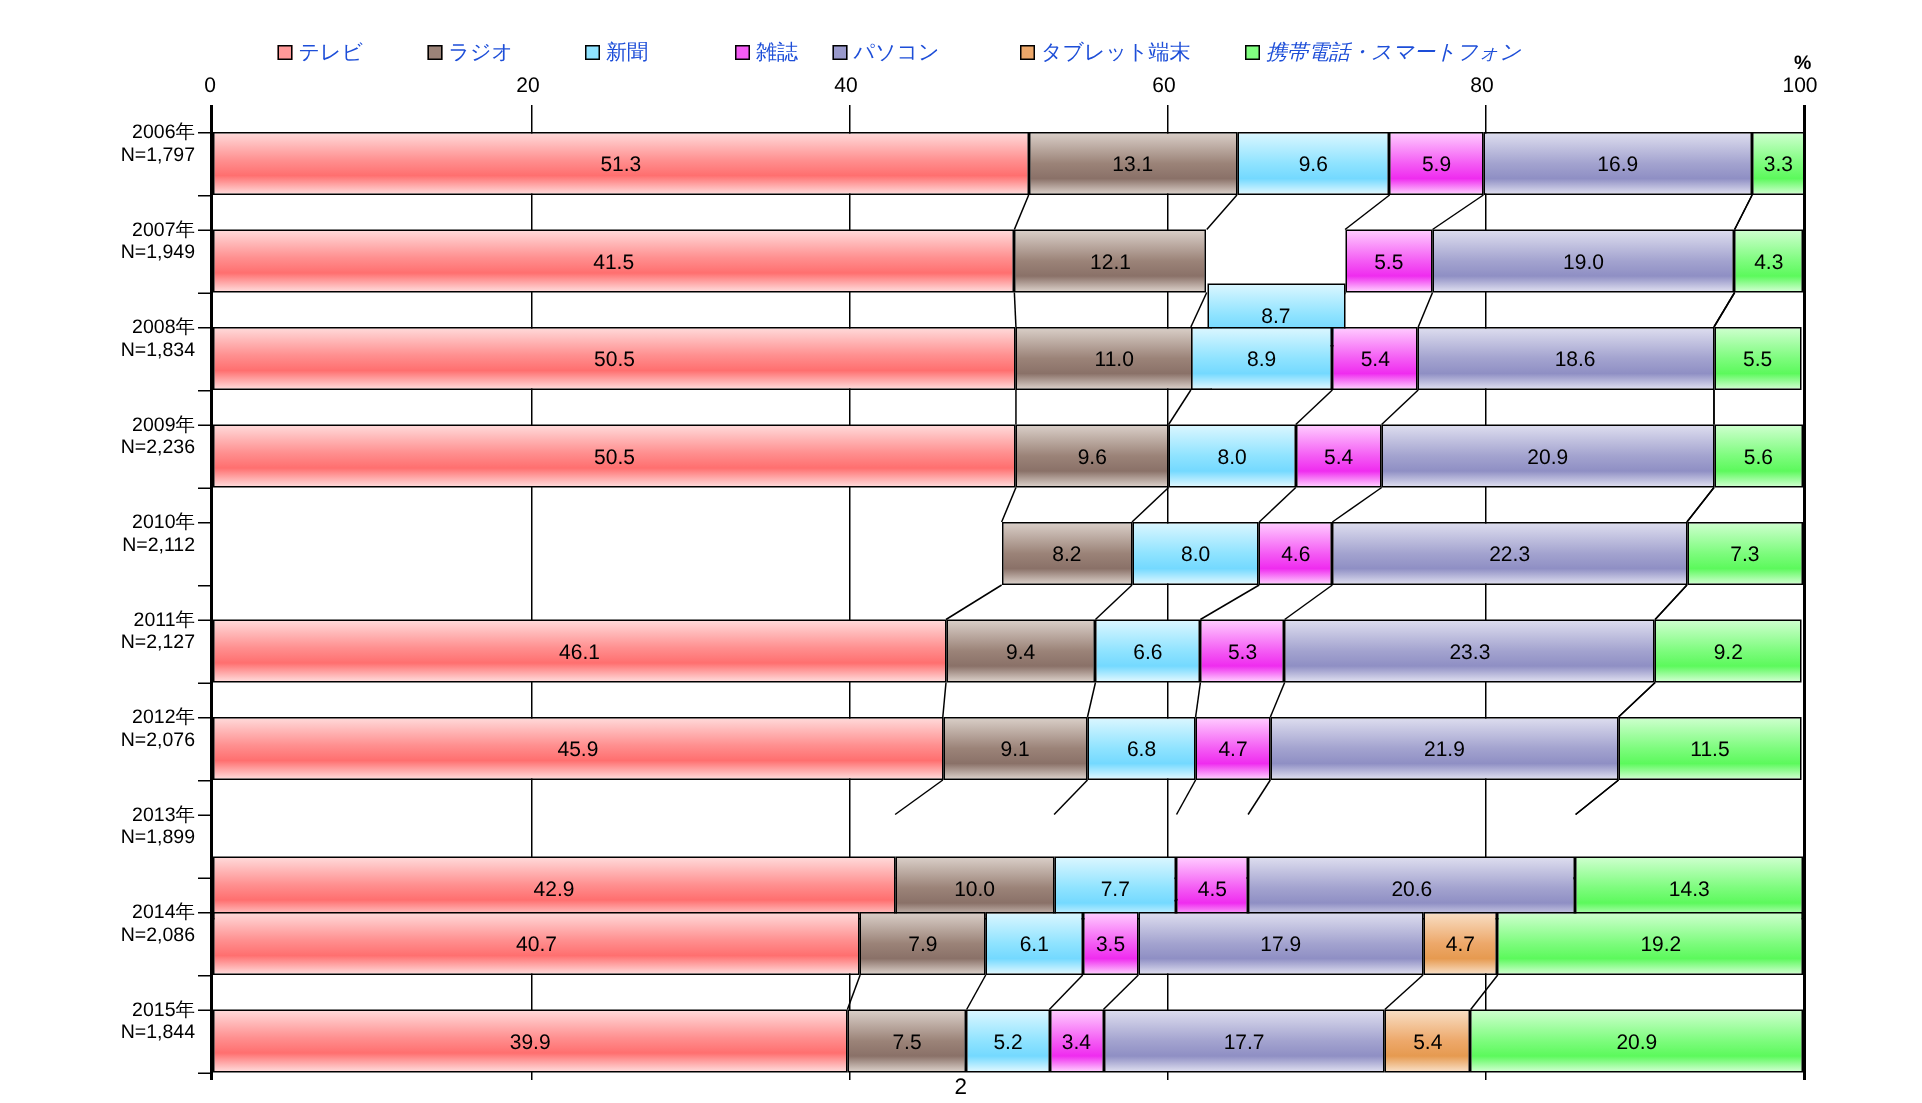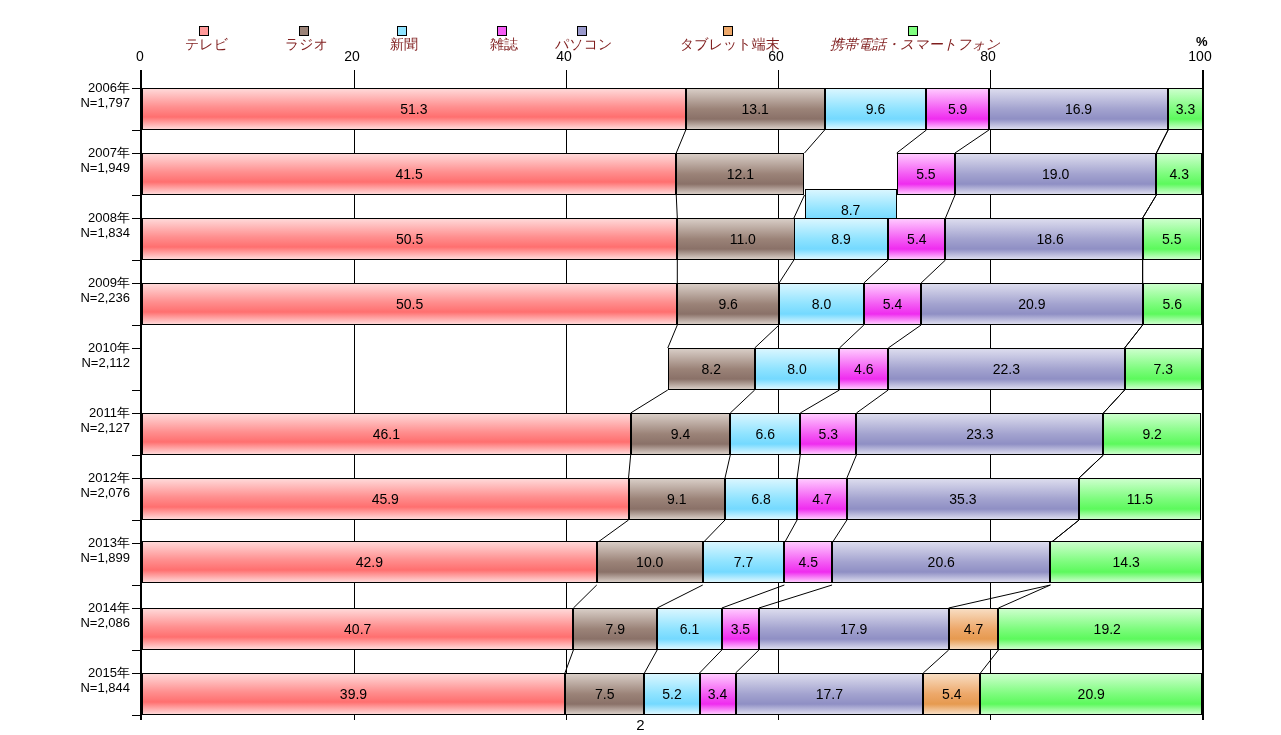--- a/index.html
+++ b/index.html
@@ -30,22 +30,21 @@
     width: 1000px;
     height: 20px;
   }
   .legend-item {
     position: absolute;
     top: 0;
     display: flex;
     align-items: center;
     white-space: nowrap;
     font-size: 14px;
-    color: #7f1d1d;
-    flex-direction: column;
+    color: #1d4ed8;
   }
   .legend-swatch {
     width: 8px;
     height: 8px;
     border: 1px solid #000;
     margin-right: 4px;
     display: inline-block;
   }
 
   
@@ -454,27 +453,27 @@
         <div class="seg" style="left: 486.54px; width: 96.46px; background: linear-gradient(rgb(216, 205, 198) 0%, rgb(155, 131, 120) 50%, rgb(138, 113, 104) 75%, rgb(216, 205, 198) 100%);">
           <span>9.1</span>
         </div>
         <div class="seg" style="left: 583px; width: 72.08px; background: linear-gradient(rgb(217, 246, 255) 0%, rgb(143, 227, 255) 50%, rgb(116, 217, 255) 75%, rgb(221, 247, 255) 100%);">
           <span>6.8</span>
         </div>
         <div class="seg" style="left: 655.08px; width: 49.82px; background: linear-gradient(rgb(255, 201, 255) 0%, rgb(244, 92, 244) 50%, rgb(239, 44, 239) 75%, rgb(255, 201, 255) 100%);">
           <span>4.7</span>
         </div>
         <div class="seg" style="left: 704.9px; width: 232.14px; background: linear-gradient(rgb(220, 220, 238) 0%, rgb(163, 163, 207) 50%, rgb(143, 143, 196) 75%, rgb(220, 220, 238) 100%);">
-          <span>35.3</span>
+          <span>21.9</span>
         </div>
         <div class="seg" style="left: 937.04px; width: 121.9px; background: linear-gradient(rgb(204, 255, 204) 0%, rgb(125, 252, 125) 50%, rgb(92, 249, 92) 75%, rgb(204, 255, 204) 100%);">
           <span>11.5</span>
         </div>
       </div>
-      <div class="row" style="top: 471px;">
+      <div class="row" style="top: 501px;">
         <div class="seg" style="left: 0px; width: 454.74px; background: linear-gradient(rgb(255, 216, 216) 0%, rgb(255, 143, 143) 45%, rgb(255, 111, 111) 70%, rgb(255, 216, 216) 100%);">
           <span>42.9</span>
         </div>
         <div class="seg" style="left: 454.74px; width: 106px; background: linear-gradient(rgb(216, 205, 198) 0%, rgb(155, 131, 120) 50%, rgb(138, 113, 104) 75%, rgb(216, 205, 198) 100%);">
           <span>10.0</span>
         </div>
         <div class="seg" style="left: 560.74px; width: 81.62px; background: linear-gradient(rgb(217, 246, 255) 0%, rgb(143, 227, 255) 50%, rgb(116, 217, 255) 75%, rgb(221, 247, 255) 100%);">
           <span>7.7</span>
         </div>
         <div class="seg" style="left: 642.36px; width: 47.7px; background: linear-gradient(rgb(255, 201, 255) 0%, rgb(244, 92, 244) 50%, rgb(239, 44, 239) 75%, rgb(255, 201, 255) 100%);">

